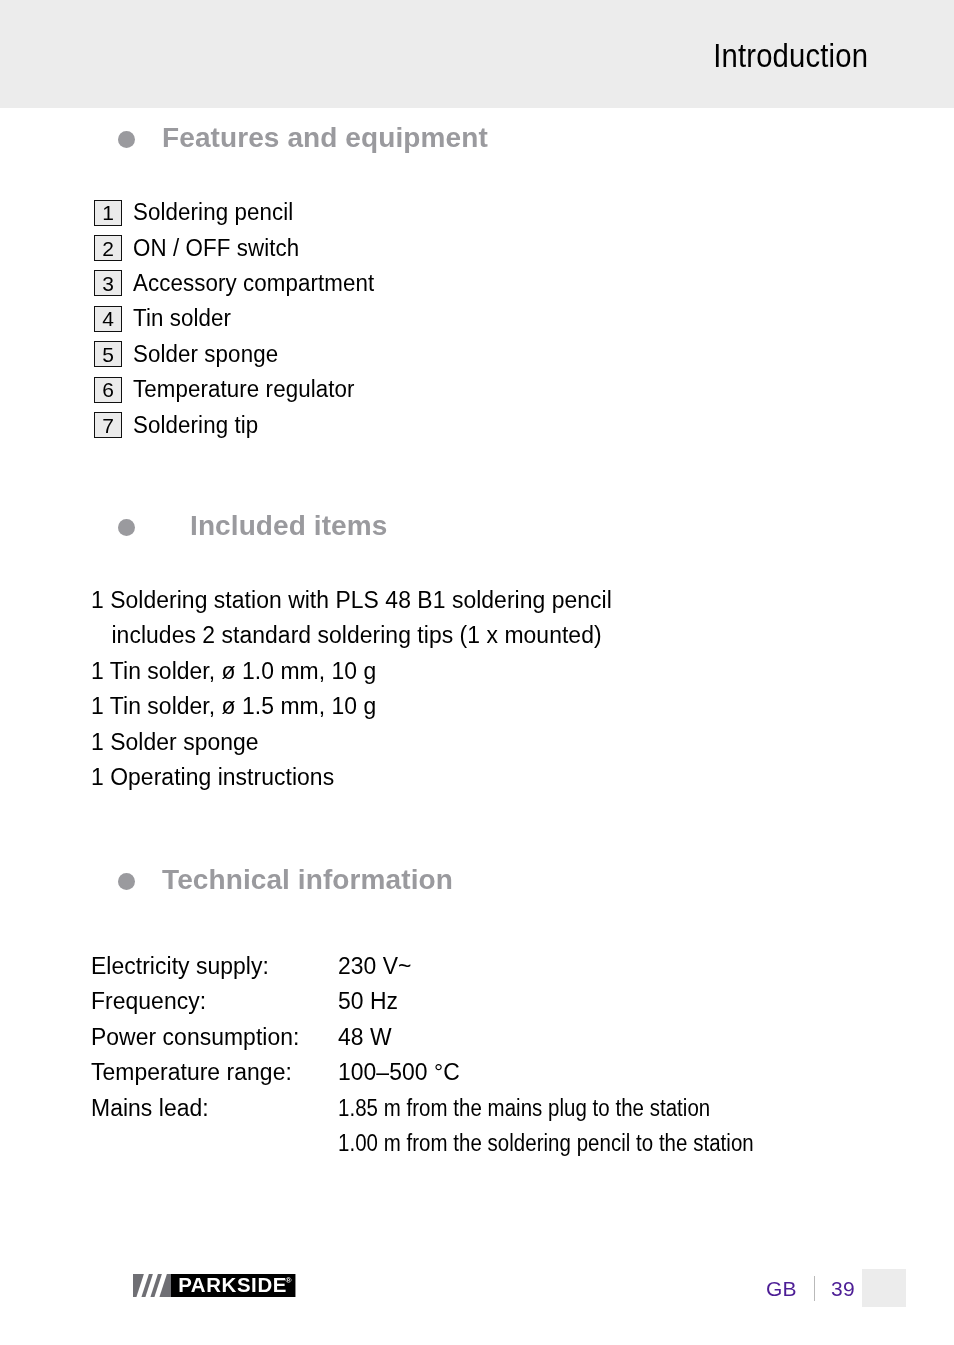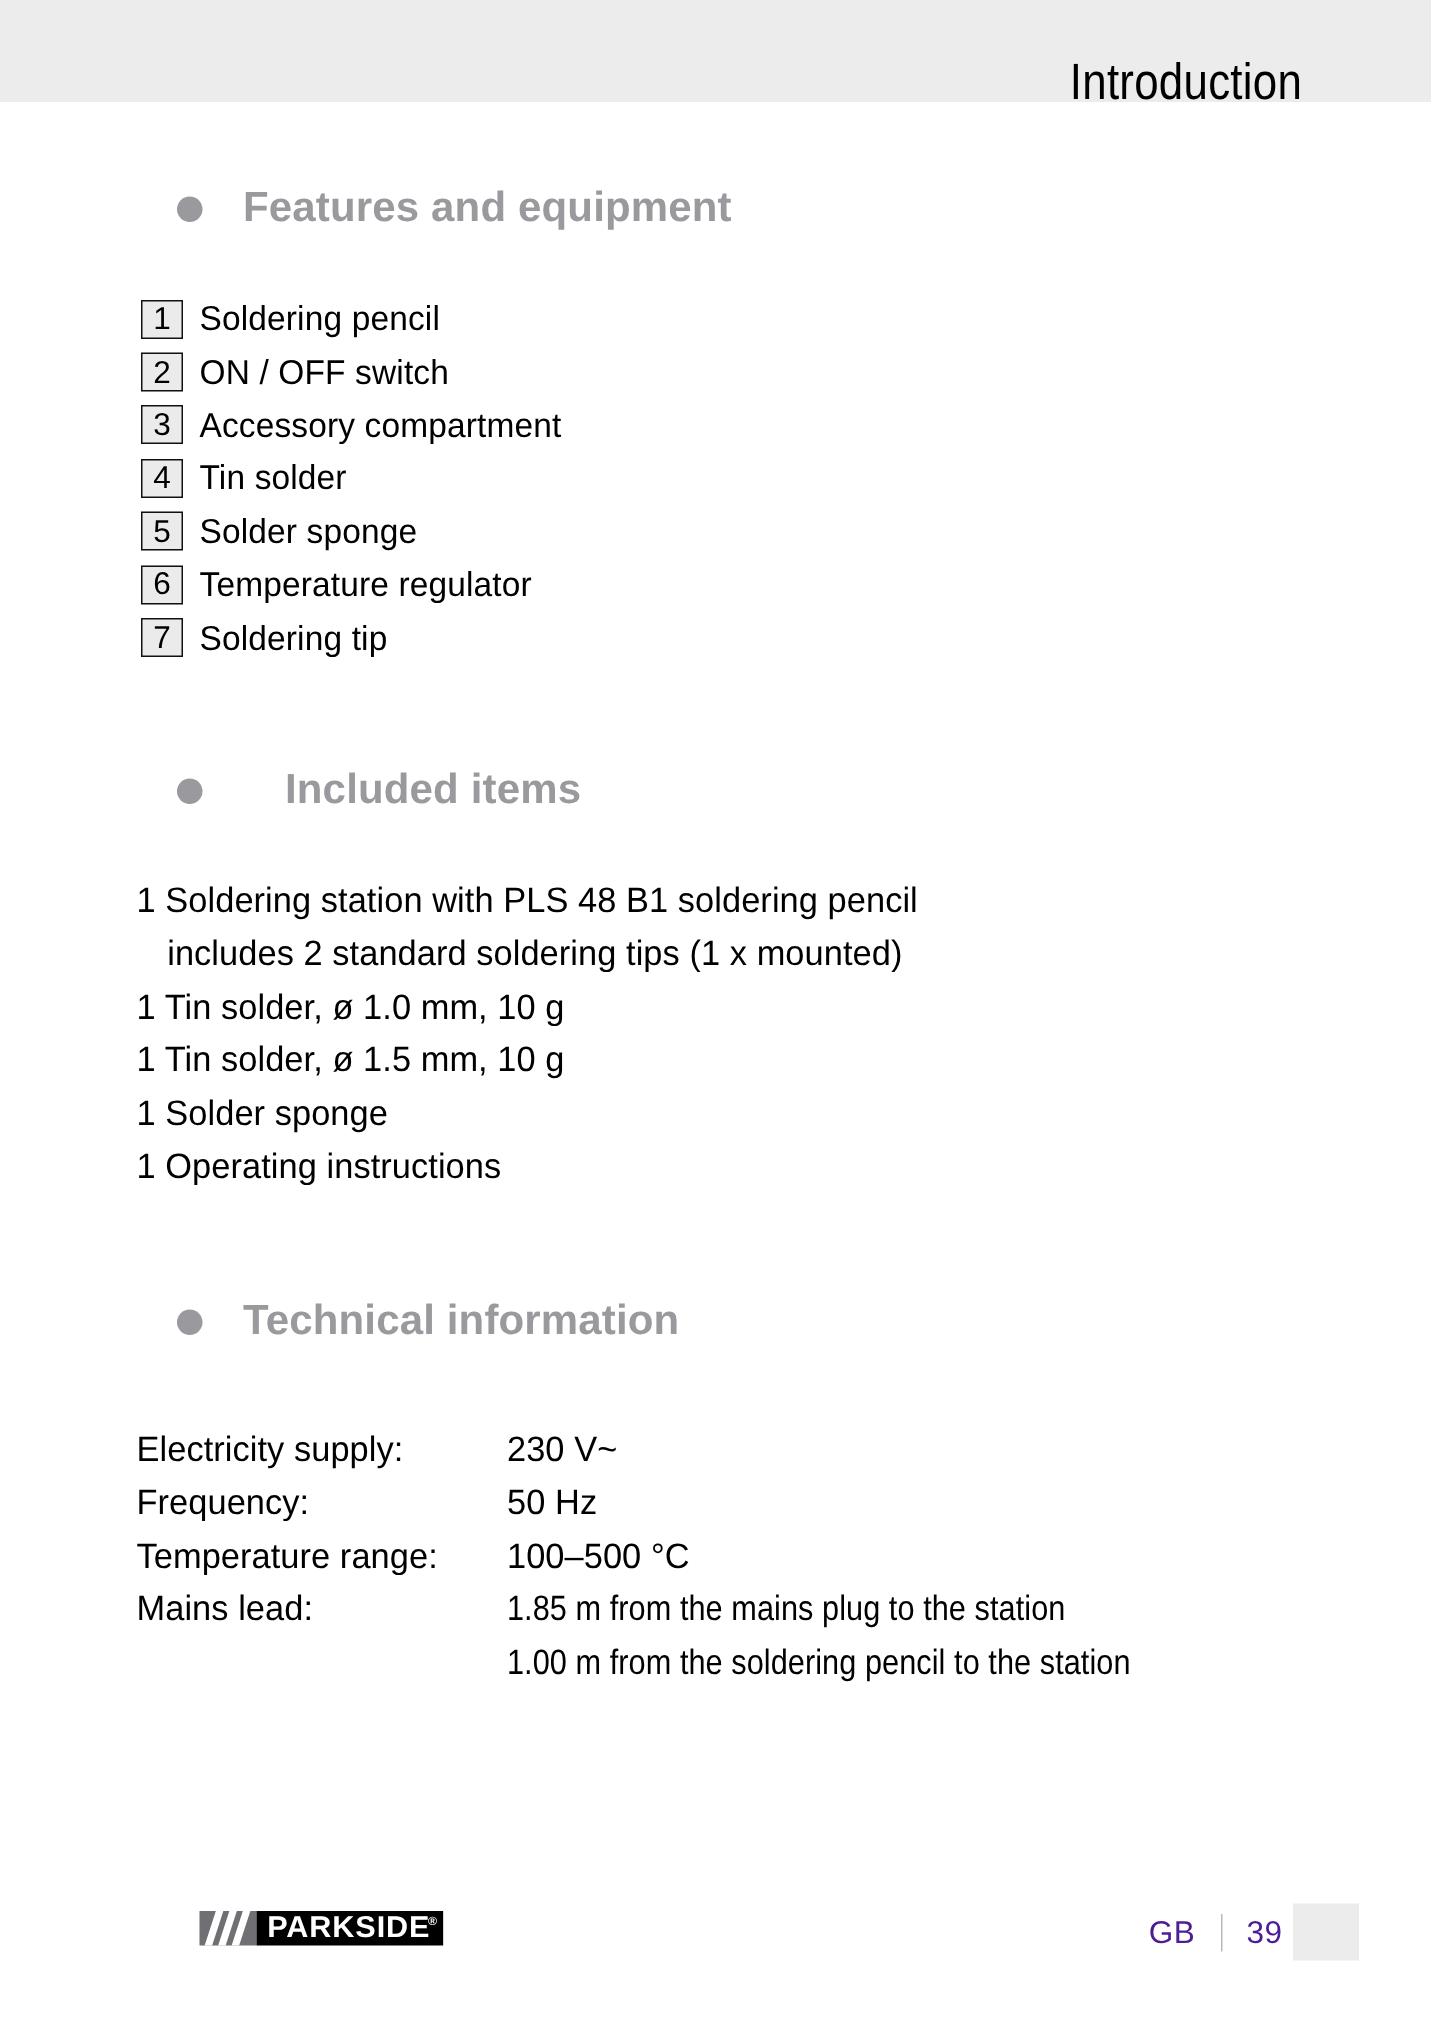--- a/index.html
+++ b/index.html
@@ -15,21 +15,21 @@
     position: relative;
     overflow: hidden;
   }
 
   
   .header-band {
     position: absolute;
     left: 0;
     top: 0;
     width: 954px;
-    height: 68px;
+    height: 108px;
     background: #ececec;
   }
   .header-title {
     position: absolute;
     right: 86px;
     top: 36px;
     font-family: "Liberation Sans Narrow", "Liberation Sans", sans-serif;
     font-size: 34px;
     font-weight: 400;
     letter-spacing: 0.2px;
@@ -311,20 +311,24 @@
   <div class="tech-table">
     <div class="tech-row">
       <span class="tech-label">Electricity supply:</span>
       <span class="tech-value">230 V~</span>
     </div>
     <div class="tech-row">
       <span class="tech-label">Frequency:</span>
       <span class="tech-value">50 Hz</span>
     </div>
     <div class="tech-row">
+      <span class="tech-label">Power consumption:</span>
+      <span class="tech-value">48 W</span>
+    </div>
+    <div class="tech-row">
       <span class="tech-label">Temperature range:</span>
       <span class="tech-value">100–500 °C</span>
     </div>
     <div class="tech-row narrow">
       <span class="tech-label">Mains lead:</span>
       <span class="tech-value">1.85 m from the mains plug to the station</span>
     </div>
     <div class="tech-row narrow continuation">
       <span class="tech-label"></span>
       <span class="tech-value">1.00 m from the soldering pencil to the station</span>

